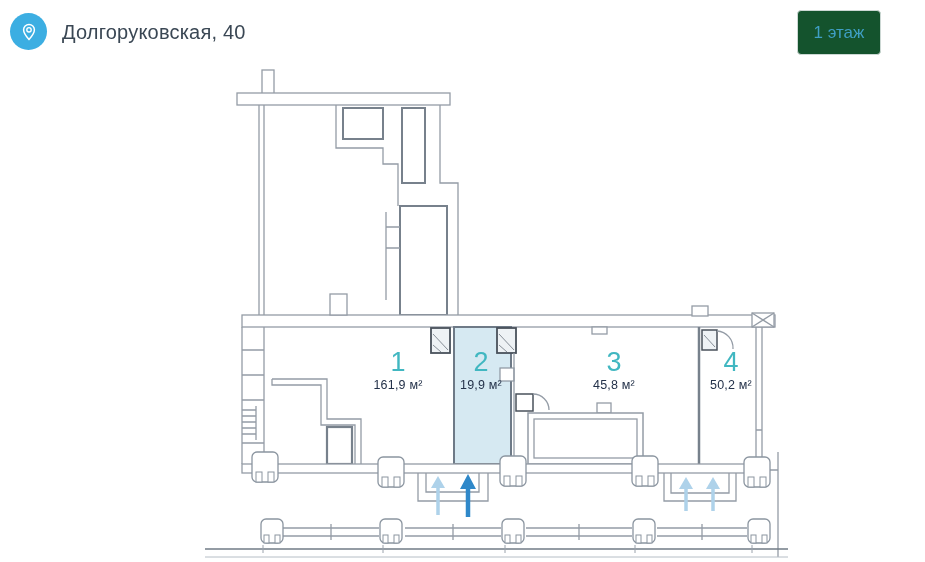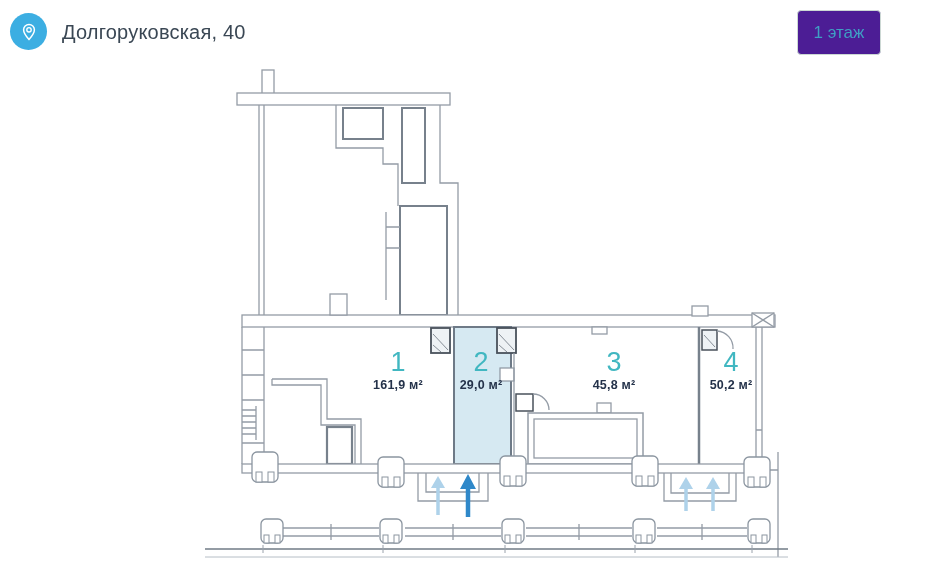--- a/index.html
+++ b/index.html
@@ -13,29 +13,29 @@
   .header{position:absolute;left:0;top:0;width:819px;height:60px;text-decoration:underline;}
   .pin-badge{
     position:absolute;left:10px;top:13px;width:37px;height:37px;border-radius:50%;
     background:#3caee2;display:flex;align-items:center;justify-content:center;
   }
   .page-title{
     position:absolute;left:62px;top:21px;font-size:20px;color:#3a4754;letter-spacing:.2px;
   }
   .floor-button{
     position:absolute;left:797px;top:10px;width:84px;height:45px;box-sizing:border-box;
-    background:#4c1d95;border:1px solid #ccd8d4;border-radius:4px;
+    background:#14532d;border:1px solid #ccd8d4;border-radius:4px;
     display:flex;align-items:center;justify-content:center;
     font-size:17px;color:#3f9fc4;cursor:pointer;
   }
   
   .plan{position:absolute;left:0;top:0;width:925px;height:562px;}
   .unit-label{position:absolute;width:120px;text-align:center;pointer-events:auto;}
   .unit-number{font-size:27px;line-height:30px;color:#41b7c1;}
-  .unit-area{margin-top:1px;font-size:12.5px;font-weight:bold;color:#24324a;letter-spacing:.2px;}
+  .unit-area{margin-top:1px;font-size:12.5px;font-weight:normal;color:#24324a;letter-spacing:.2px;}
   .u1{left:338px;top:347px;}
   .u2{left:421px;top:347px;}
   .u3{left:554px;top:347px;}
   .u4{left:671px;top:347px;}
 </style>
 </head>
 <body>
 
 <div class="header">
   <div class="pin-badge">
@@ -163,21 +163,21 @@
   </g>
 </svg>
 
   
   <div class="unit-label u1">
     <div class="unit-number">1</div>
     <div class="unit-area">161,9 м²</div>
   </div>
   <div class="unit-label u2">
     <div class="unit-number">2</div>
-    <div class="unit-area">29,0 м²</div>
+    <div class="unit-area">19,9 м²</div>
   </div>
   <div class="unit-label u3">
     <div class="unit-number">3</div>
     <div class="unit-area">45,8 м²</div>
   </div>
   <div class="unit-label u4">
     <div class="unit-number">4</div>
     <div class="unit-area">50,2 м²</div>
   </div>
 </div>

